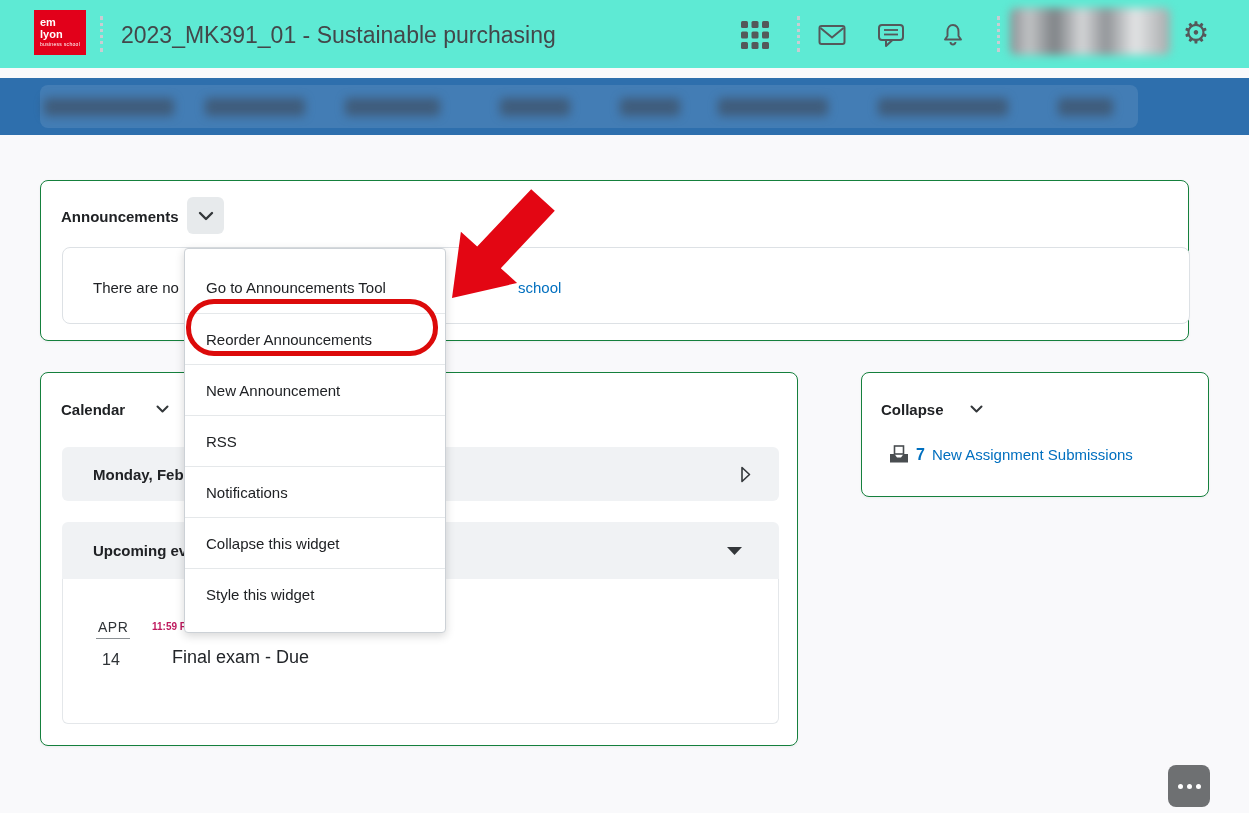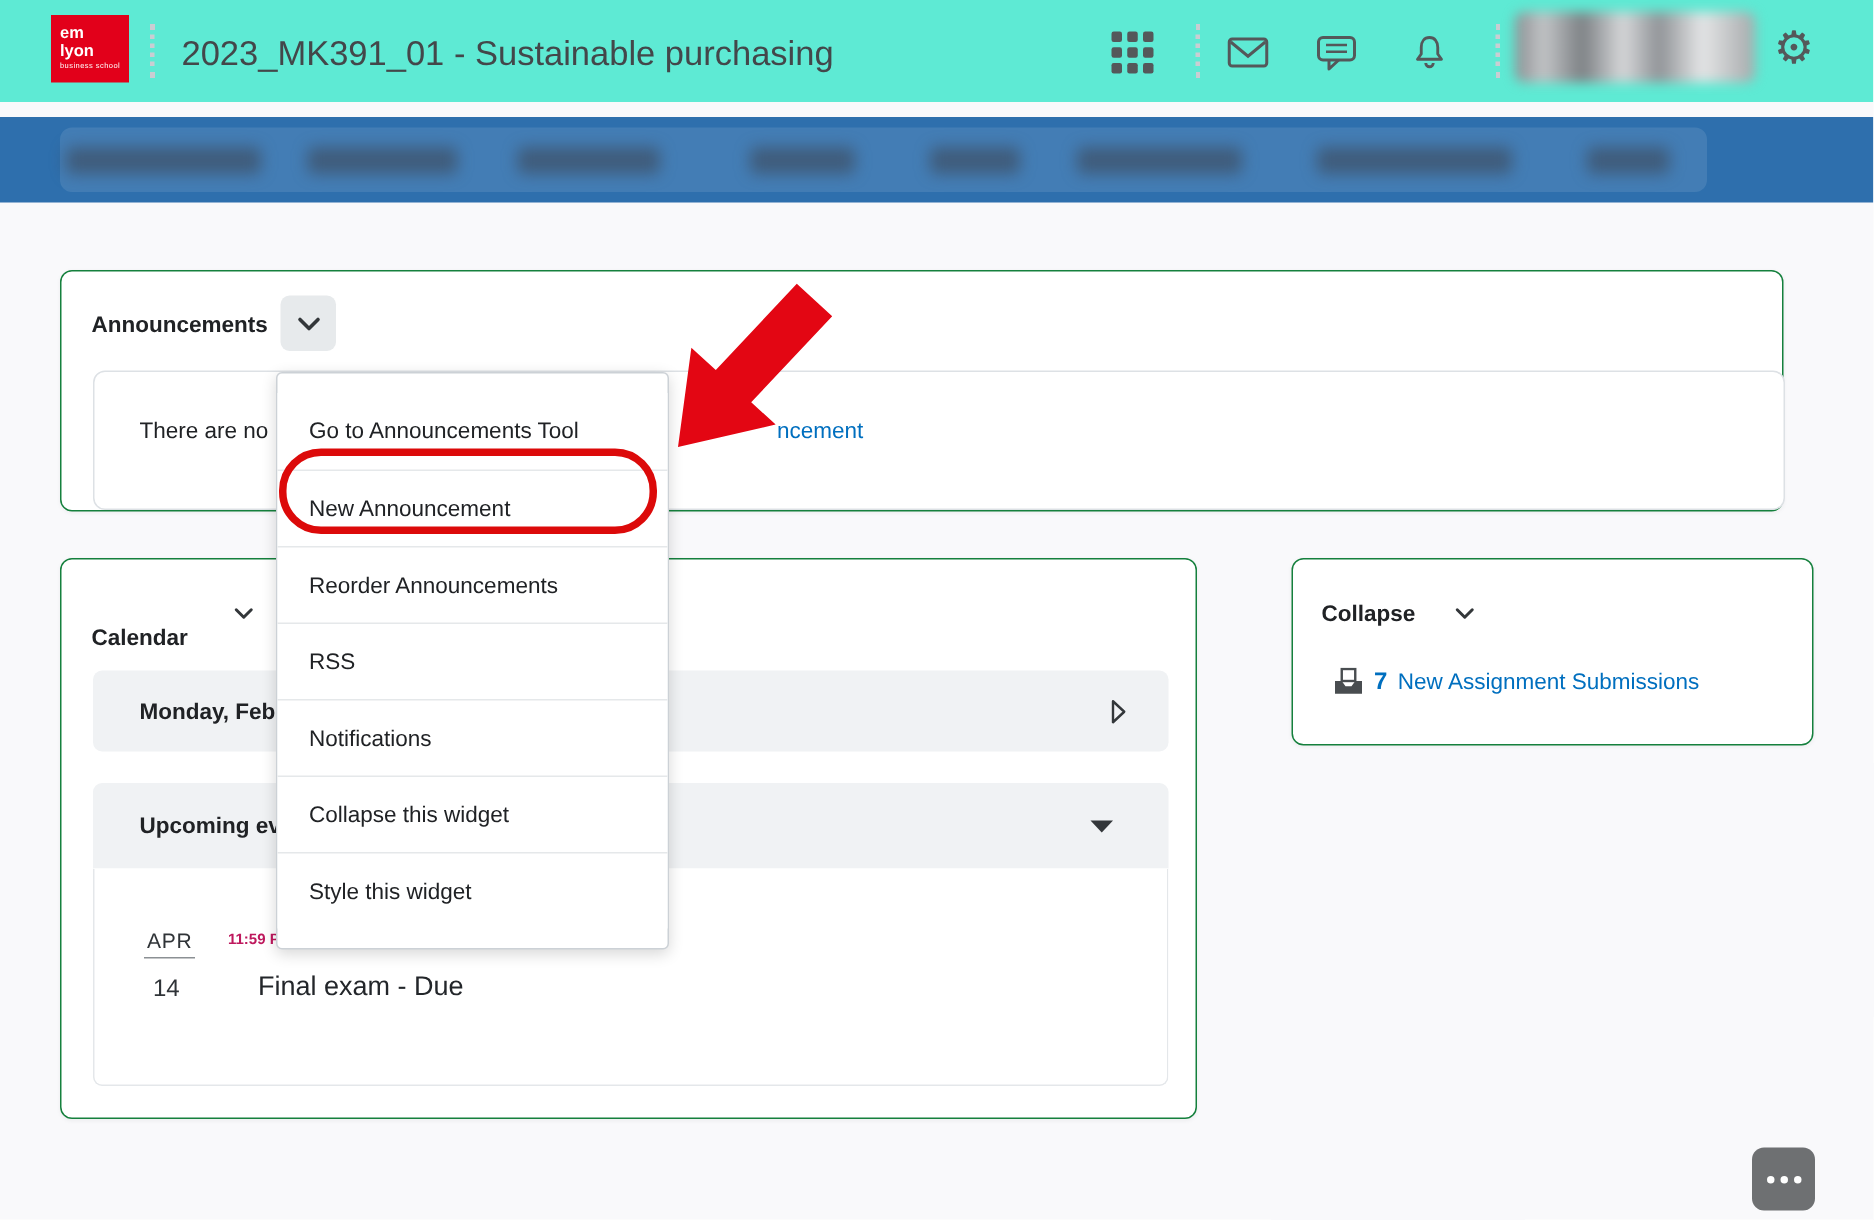--- a/index.html
+++ b/index.html
@@ -30,37 +30,37 @@
   
   .card { position:absolute; background:#fff; border:1px solid #15803d; border-radius:8px; box-shadow:0 1px 3px rgba(0,0,0,.05); }
   .widget-title { font-size:15px; font-weight:bold; color:#202225; }
   .chev-btn { position:absolute; width:37px; height:37px; background:#e7eaec; border:none; border-radius:6px;
               display:flex; align-items:center; justify-content:center; cursor:pointer; }
   .title-chev { display:inline-flex; margin-left:14px; cursor:pointer; vertical-align:middle; }
 
   
   .ann-card { left:40px; top:180px; width:1149px; height:161px; }
   .ann-title { position:absolute; left:20px; top:27px; }
-  .ann-empty { position:absolute; left:21px; top:66px; width:1128px; height:93px; border:1px solid #dde1e5; border-radius:8px; background:#fff; }
+  .ann-empty { position:absolute; left:21px; top:66px; width:1128px; height:77px; border:1px solid #dde1e5; border-radius:8px; background:#fff; }
   .ann-empty-text { position:absolute; left:30px; top:31px; font-size:15px; color:#202225; white-space:nowrap; }
   .ann-empty-link { position:absolute; left:455px; top:31px; font-size:15px; color:#006fbf; cursor:pointer; white-space:nowrap; }
 
   
   .menu { position:absolute; left:184px; top:248px; width:262px; background:#fff; border:1px solid #ccd1d6; border-radius:4px;
           box-shadow:0 3px 10px rgba(0,0,0,.16); z-index:20; padding:13px 0; }
   .menu-item { height:51px; line-height:51px; padding-left:21px; font-size:15px; color:#202225; cursor:pointer; background:#fff; }
   .menu-item + .menu-item { border-top:1px solid #e5e8ea; }
 
   
   .highlight { position:absolute; left:186px; top:299px; width:252px; height:57px; border:5px solid #dc0a0a; border-radius:28px; z-index:30; pointer-events:none; }
   .arrow-svg { position:absolute; left:440px; top:185px; z-index:40; pointer-events:none; }
 
   
   .cal-card { left:40px; top:372px; width:758px; height:374px; }
-  .cal-title { position:absolute; left:20px; top:44px; }
+  .cal-title { position:absolute; left:20px; top:28px; }
   .cal-datebar { position:absolute; left:21px; top:74px; width:717px; height:54px; background:#f0f2f4; border-radius:6px; cursor:pointer; }
   .cal-datebar-text { position:absolute; left:31px; top:19px; font-size:15px; font-weight:bold; color:#202225; white-space:nowrap; }
   .cal-datebar-arrow { position:absolute; right:28px; top:19px; }
   .cal-upbar { position:absolute; left:21px; top:149px; width:717px; height:57px; background:#f0f2f4; border-radius:6px 6px 0 0; cursor:pointer; }
   .cal-upbar-text { position:absolute; left:31px; top:20px; font-size:15px; font-weight:bold; color:#202225; white-space:nowrap; }
   .cal-upbar-tri { position:absolute; right:36px; top:24px; }
   .cal-events { position:absolute; left:21px; top:206px; width:717px; height:145px; background:#fff; border:1px solid #e4e7ea; border-top:none; border-radius:0 0 6px 6px; }
   .ev-month { position:absolute; left:33px; top:40px; font-size:14px; letter-spacing:.5px; color:#2f3337; border-bottom:1px solid #8b9094; padding:0 2px 3px 2px; }
   .ev-day { position:absolute; left:39px; top:72px; font-size:16px; color:#2f3337; }
   .ev-time { position:absolute; left:89px; top:42px; font-size:10px; font-weight:bold; color:#be185d; }
@@ -156,21 +156,21 @@
 
   <div class="card ann-card">
     <div class="ann-title widget-title">Announcements</div>
     <button class="chev-btn" style="left:146px; top:16px;">
       <svg width="16" height="10" viewBox="0 0 16 10">
         <polyline points="2,2 8,8 14,2" fill="none" stroke="#33373a" stroke-width="2.4" stroke-linecap="round" stroke-linejoin="round"></polyline>
       </svg>
     </button>
     <div class="ann-empty">
       <span class="ann-empty-text">There are no</span>
-      <a class="ann-empty-link">ncement</a>
+      <a class="ann-empty-link">school</a>
     </div>
   </div>
 
   <div class="card cal-card">
     <span class="cal-title widget-title">Calendar</span>
     <span class="title-chev" style="position:absolute; left:101px; top:32px;">
       <svg width="13" height="8" viewBox="0 0 13 8">
         <polyline points="1.5,1.5 6.5,6.5 11.5,1.5" fill="none" stroke="#33373a" stroke-width="2" stroke-linecap="round" stroke-linejoin="round"></polyline>
       </svg>
     </span>
@@ -213,22 +213,22 @@
         <rect x="5.5" y="1" width="9" height="8" fill="none" stroke="#494d50" stroke-width="1.6"></rect>
         <path d="M1 9 h4.5 l2.5 3.5 h4 L14.5 9 H19 v8.5 H1 Z" fill="#494d50"></path>
       </svg>
       <span class="upd-count">7</span>
       <a class="upd-link">New Assignment Submissions</a>
     </div>
   </div>
 
   <div class="menu">
     <div class="menu-item">Go to Announcements Tool</div>
+    <div class="menu-item">Reorder Announcements</div>
     <div class="menu-item">New Announcement</div>
-    <div class="menu-item">Reorder Announcements</div>
     <div class="menu-item">RSS</div>
     <div class="menu-item">Notifications</div>
     <div class="menu-item">Collapse this widget</div>
     <div class="menu-item">Style this widget</div>
   </div>
 
   <div class="highlight"></div>
   <svg class="arrow-svg" width="120" height="120" viewBox="0 0 120 120">
     <polygon points="12,113 20.9,46.8 37.2,61.6 91.2,4.2 114.8,25.8 60.8,83.2 77.1,98" fill="#e30613"></polygon>
   </svg>

